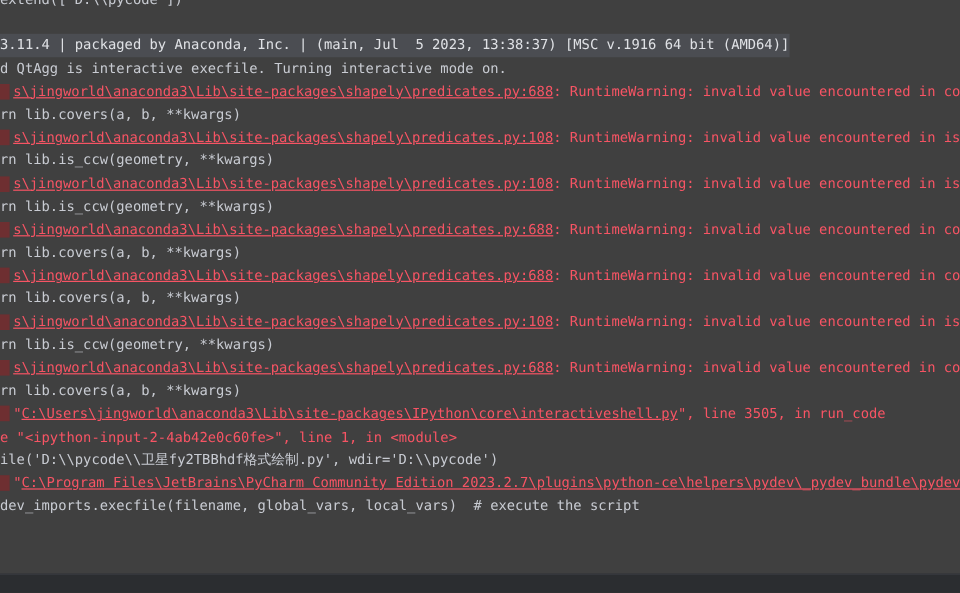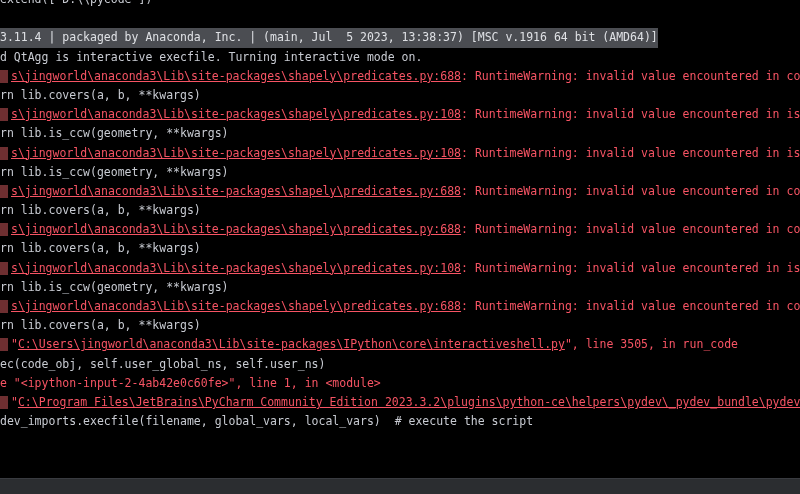--- a/index.html
+++ b/index.html
@@ -5,21 +5,21 @@
   html, body {
     margin: 0;
     padding: 0;
     background: #1e1f22;
   }
   .viewport {
     position: relative;
     width: 800px;
     height: 494px;
     overflow: hidden;
-    background: #000000;
+    background: #404040;
     font-family: "DejaVu Sans Mono", "Liberation Mono", monospace;
   }
   .console-output {
     position: absolute;
     top: -10px;
     left: 0;
     width: 800px;
     font-size: 11.5px;
     line-height: 19.2px;
     color: #c8cbd2;
@@ -87,21 +87,21 @@
       <div class="line out"><span>rn lib.is_ccw(geometry, **kwargs)</span></div>
       <div class="line error"><span class="clipbox"></span><span class="link">s\jingworld\anaconda3\Lib\site-packages\shapely\predicates.py:688</span><span>: RuntimeWarning: invalid value encountered in co</span></div>
       <div class="line out"><span>rn lib.covers(a, b, **kwargs)</span></div>
       <div class="line error"><span class="clipbox"></span><span class="link">s\jingworld\anaconda3\Lib\site-packages\shapely\predicates.py:688</span><span>: RuntimeWarning: invalid value encountered in co</span></div>
       <div class="line out"><span>rn lib.covers(a, b, **kwargs)</span></div>
       <div class="line error"><span class="clipbox"></span><span class="link">s\jingworld\anaconda3\Lib\site-packages\shapely\predicates.py:108</span><span>: RuntimeWarning: invalid value encountered in is</span></div>
       <div class="line out"><span>rn lib.is_ccw(geometry, **kwargs)</span></div>
       <div class="line error"><span class="clipbox"></span><span class="link">s\jingworld\anaconda3\Lib\site-packages\shapely\predicates.py:688</span><span>: RuntimeWarning: invalid value encountered in co</span></div>
       <div class="line out"><span>rn lib.covers(a, b, **kwargs)</span></div>
       <div class="line error"><span class="clipbox"></span><span>"</span><span class="link">C:\Users\jingworld\anaconda3\Lib\site-packages\IPython\core\interactiveshell.py</span><span>", line 3505, in run_code</span></div>
-      <div class="line out"><span>ec(code_obj, self.user_global_ns, self.user_ns)</span></div>
       <div class="line error"><span>e "&lt;ipython-input-2-4ab42e0c60fe&gt;", line 1, in &lt;module&gt;</span></div>
-      <div class="line error"><span class="clipbox"></span><span>"</span><span class="link">C:\Program Files\JetBrains\PyCharm Community Edition 2023.3.2\plugins\python-ce\helpers\pydev\_pydev_bundle\pydev</span></div>
+      <div class="line out"><span>ile('D:\\pycode\\卫星fy2TBBhdf格式绘制.py', wdir='D:\\pycode')</span></div>
+      <div class="line error"><span class="clipbox"></span><span>"</span><span class="link">C:\Program Files\JetBrains\PyCharm Community Edition 2023.2.7\plugins\python-ce\helpers\pydev\_pydev_bundle\pydev</span></div>
       <div class="line out"><span>dev_imports.execfile(filename, global_vars, local_vars)  # execute the script</span></div>
     </div>
   <div class="prompt-bar">
     <span class="prompt">In [3]:</span>
   </div>
 </div>
 
 </body></html>

